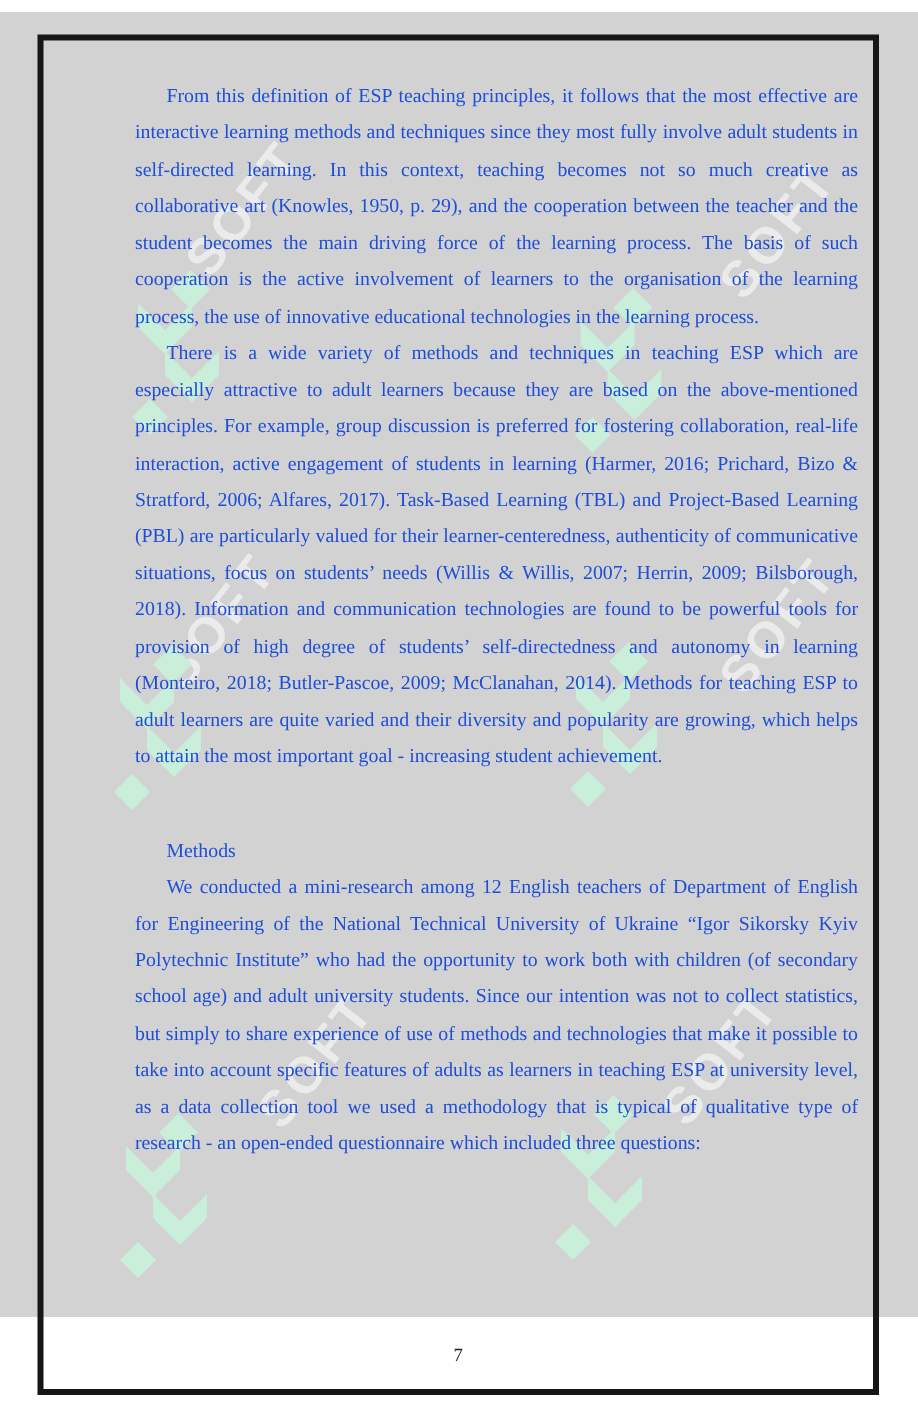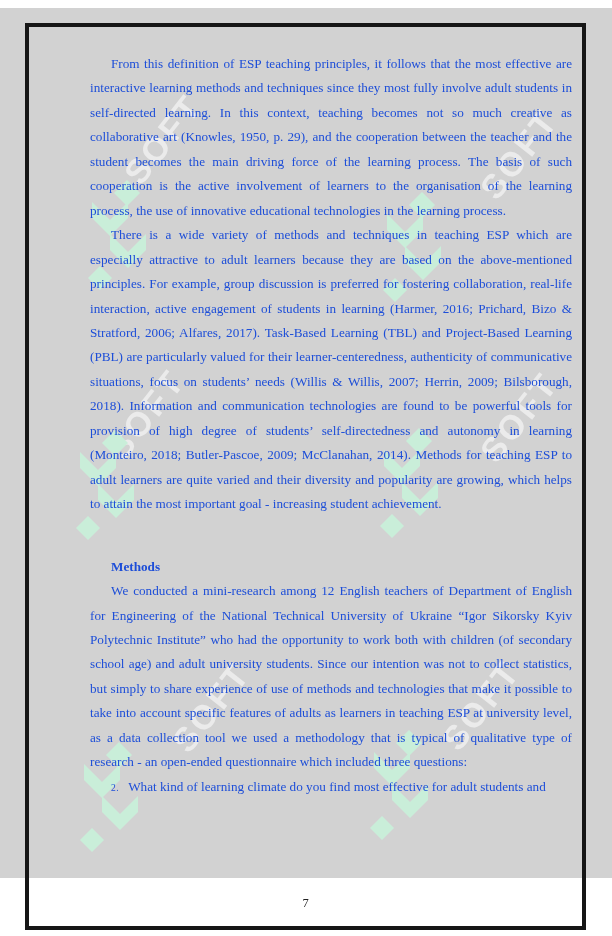--- a/index.html
+++ b/index.html
@@ -39,21 +39,21 @@
   }
   
   .content{
     position:absolute;left:90px;top:52px;width:482px;
     z-index:3;
     color:#1d4ed8;
     font-size:13.2px;line-height:24.45px;
   }
   .content p{margin:0;text-align:justify;text-indent:21px;}
   .heading{
-    font-weight:bold;
+    font-weight:normal;
     margin:38px 0 0 0 !important;
     text-indent:21px;
     text-align:left !important;
   }
   .question .q-num{
     font-size:9.5px;
     letter-spacing:0.5px;
     padding-right:9px;
   }
   
@@ -131,21 +131,20 @@
           <path d="M12 88 L24 100 L12 112 L0 100 Z"></path>
         </svg>
     </div>
   </div>
 
   <div class="content">
     <p>From this definition of ESP teaching principles, it follows that the most effective are interactive learning methods and techniques since they most fully involve adult students in self-directed learning. In this context, teaching becomes not so much creative as collaborative art (Knowles, 1950, p. 29), and the cooperation between the teacher and the student becomes the main driving force of the learning process. The basis of such cooperation is the active involvement of learners to the organisation of the learning process, the use of innovative educational technologies in the learning process.</p>
     <p>There is a wide variety of methods and techniques in teaching ESP which are especially attractive to adult learners because they are based on the above-mentioned principles. For example, group discussion is preferred for fostering collaboration, real-life interaction, active engagement of students in learning (Harmer, 2016; Prichard, Bizo &amp; Stratford, 2006; Alfares, 2017). Task-Based Learning (TBL) and Project-Based Learning (PBL) are particularly valued for their learner-centeredness, authenticity of communicative situations, focus on students’ needs (Willis &amp; Willis, 2007; Herrin, 2009; Bilsborough, 2018). Information and communication technologies are found to be powerful tools for provision of high degree of students’ self-directedness and autonomy in learning (Monteiro, 2018; Butler-Pascoe, 2009; McClanahan, 2014). Methods for teaching ESP to adult learners are quite varied and their diversity and popularity are growing, which helps to attain the most important goal - increasing student achievement.</p>
     <p class="heading">Methods</p>
     <p>We conducted a mini-research among 12 English teachers of Department of English for Engineering of the National Technical University of Ukraine “Igor Sikorsky Kyiv Polytechnic Institute” who had the opportunity to work both with children (of secondary school age) and adult university students. Since our intention was not to collect statistics, but simply to share experience of use of methods and technologies that make it possible to take into account specific features of adults as learners in teaching ESP at university level, as a data collection tool we used a methodology that is typical of qualitative type of research - an open-ended questionnaire which included three questions:</p>
-    <p class="question"><span class="q-num">2.</span><span>What kind of learning climate do you find most effective for adult students and</span></p>
   </div>
 
   <div class="footer">
     <span class="page-number">7</span>
   </div>
 
   <div class="frame"></div>
 
 </div>
 

